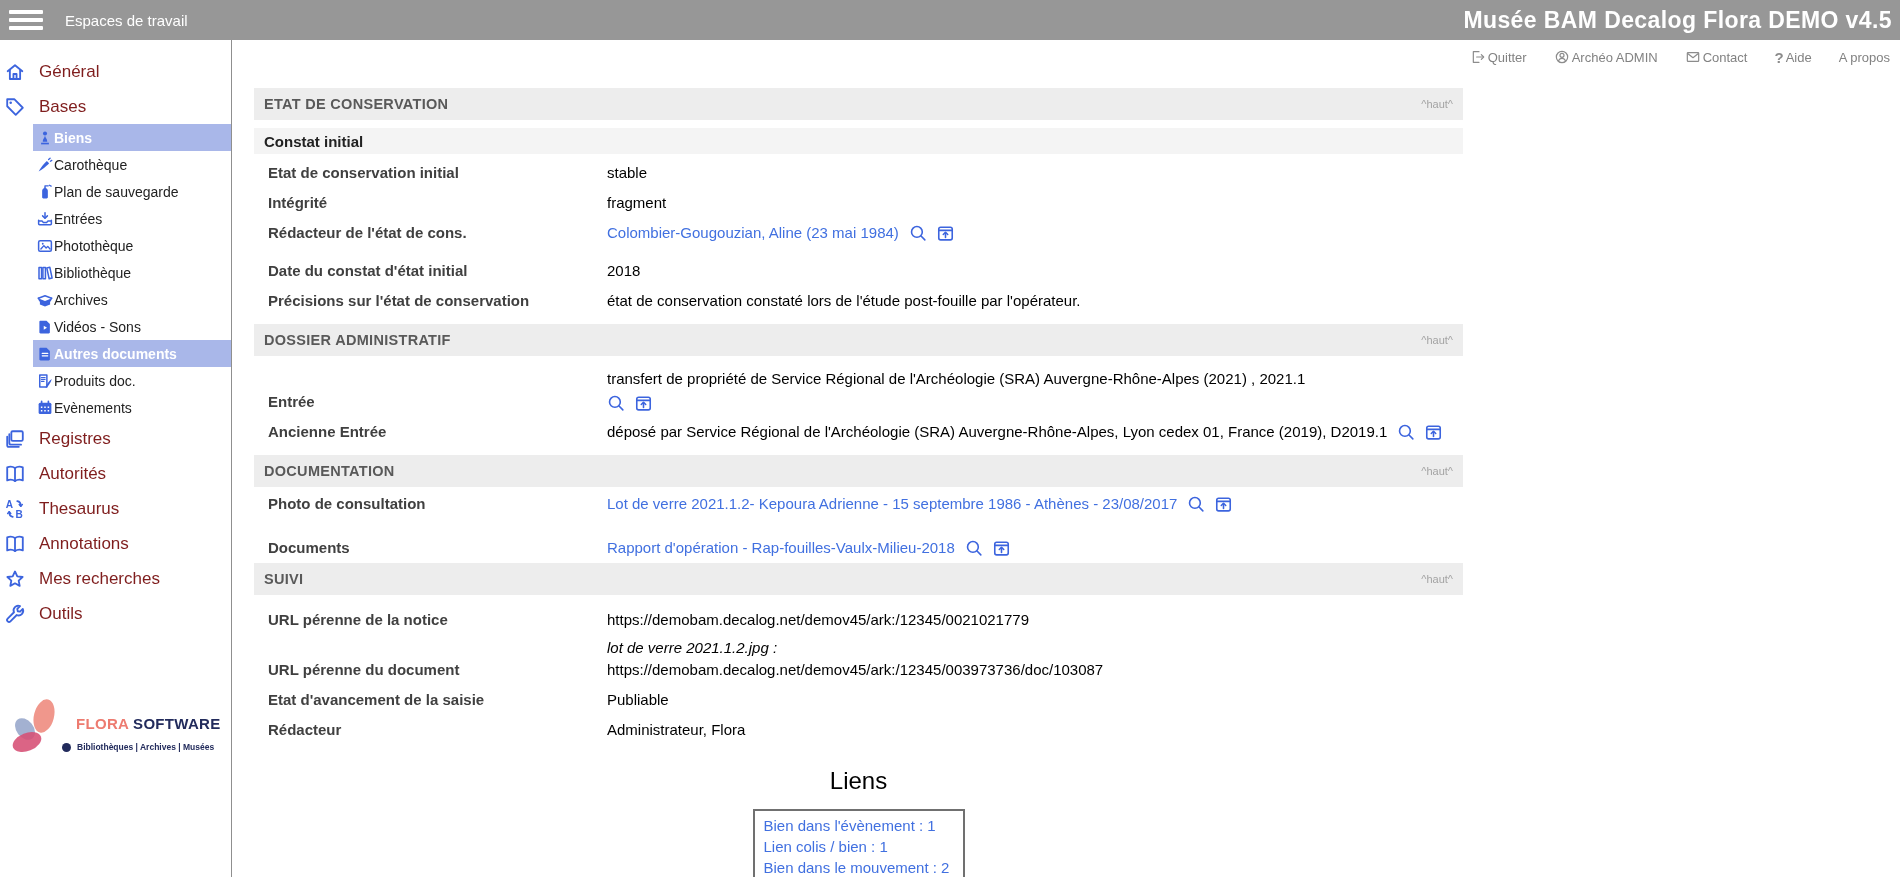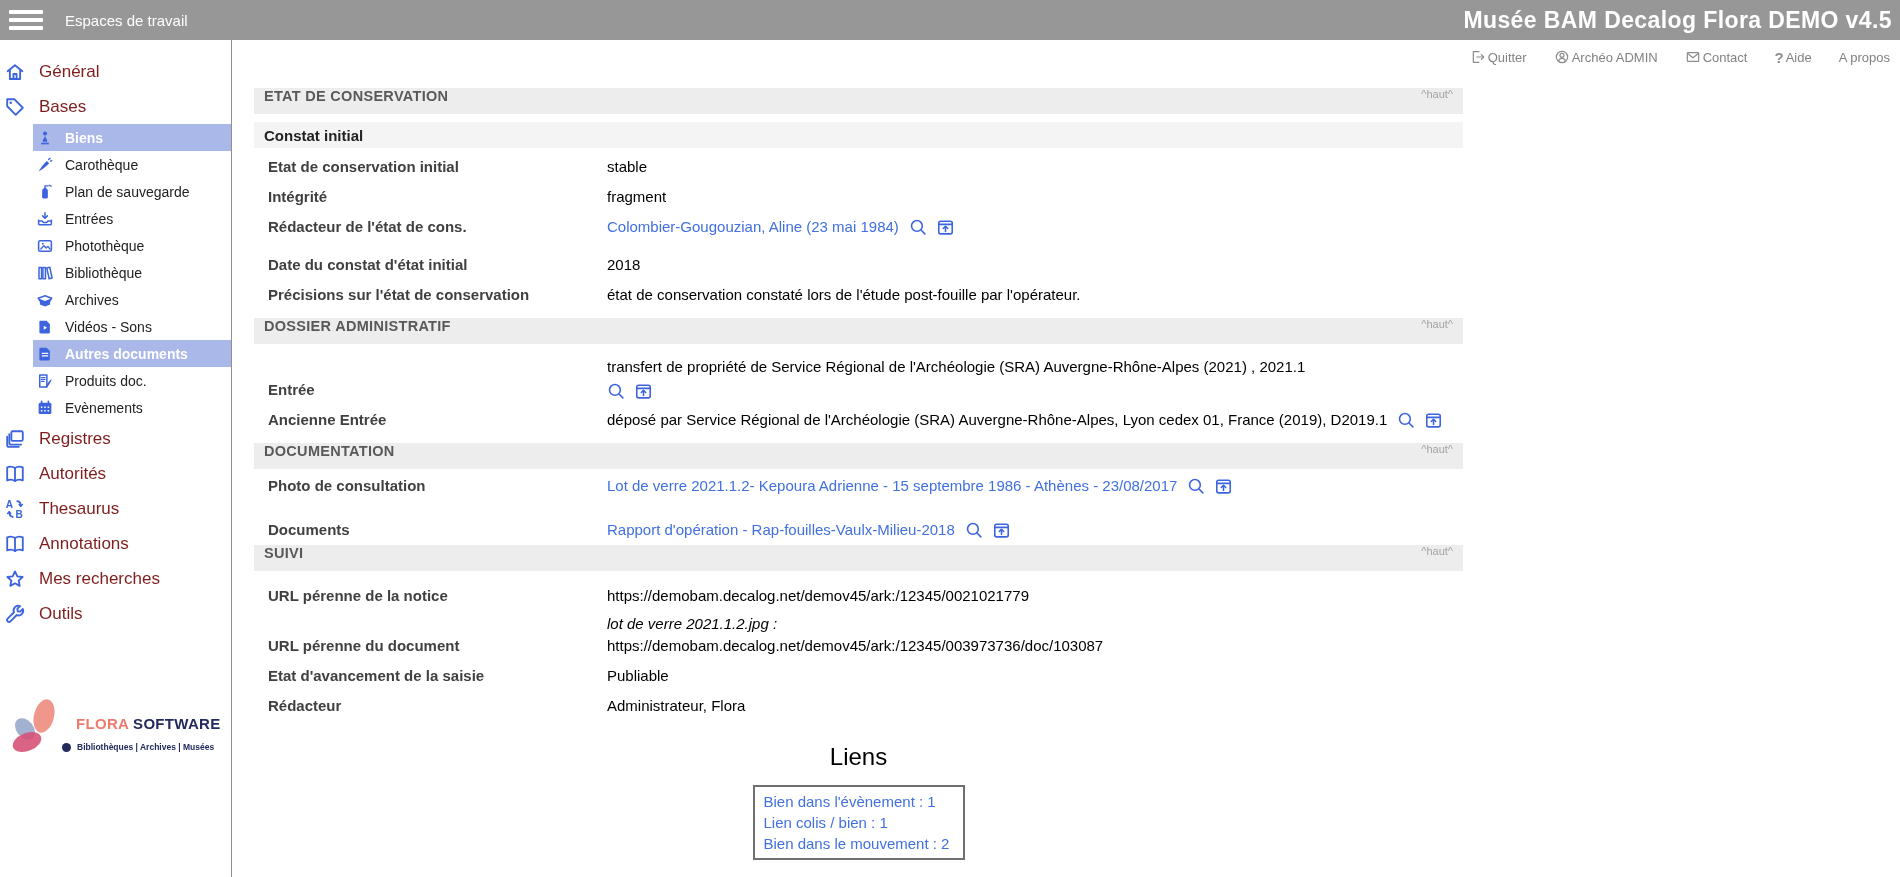--- a/index.html
+++ b/index.html
@@ -11,21 +11,21 @@
   .burger{width:34px;margin-left:9px;display:flex;flex-direction:column;gap:4px;cursor:pointer}
   .burger span{display:block;height:4px;background:#fff;border-radius:1px}
   .ws-label{margin-left:22px;font-size:15px}
   .app-title{margin-left:auto;margin-right:8px;font-size:23px;font-weight:bold;letter-spacing:.4px}
 
   
   .sidebar{position:absolute;left:0;top:40px;width:232px;bottom:0;border-right:1px solid #8f8f8f;padding-top:14px;background:#fff}
   .nav-item{display:flex;align-items:center;cursor:pointer}
   .nav-item.top{height:35px;padding-left:4px;gap:13px;font-size:17px;color:#7f1d1d}
   .nav-item.top .nicon svg{width:22px;height:22px}
-  .nav-item.sub{height:27px;margin-left:33px;padding-left:3px;gap:11px;font-size:14px;color:#222}
+  .nav-item.sub{height:27px;margin-left:33px;padding-left:3px;font-size:14px;color:#222}
   .nav-item.sub .nicon svg{width:18px;height:18px}
   .nav-item.sub.sel{background:#a9b7e9;color:#fff;font-weight:bold}
   .nicon{display:flex;align-items:center;flex:0 0 auto}
   .nicon svg{stroke:#3c64de;fill:none;stroke-width:2;stroke-linecap:round;stroke-linejoin:round}
 
   
   .logo{position:absolute;left:8px;top:656px;width:212px;display:flex;align-items:center}
   .flower svg{width:64px;height:70px}
   .logo-text{margin-left:4px}
   .brand{font-size:15px;font-weight:bold;letter-spacing:.3px;white-space:nowrap}
@@ -34,21 +34,21 @@
   .navy-dot{width:9px;height:9px;border-radius:50%;background:#222b5c;margin-right:6px;margin-left:-14px}
   .tagline{font-size:8.5px;font-weight:bold;color:#222b5c;white-space:nowrap}
 
   
   .main{position:absolute;left:233px;top:40px;right:0;bottom:0;overflow:hidden;background:#fff}
   .main-header{height:34px;display:flex;align-items:center;justify-content:flex-end;gap:27px;padding-right:10px;font-size:13px;color:#828282}
   .mh-item{display:flex;align-items:center;gap:2px;cursor:pointer;white-space:nowrap}
   .mh-item svg{width:16px;height:16px;stroke:#8c8c8c;fill:none;stroke-width:1.8;stroke-linecap:round;stroke-linejoin:round}
   .q-glyph{font-size:15px;color:#8c8c8c;font-weight:bold}
   .content{margin-left:21px;width:1209px;margin-top:14px}
-  .sec-bar{height:26px;background:#ededed;display:flex;align-items:flex-start;justify-content:space-between;padding:0 10px}
+  .sec-bar{height:26px;background:#ededed;display:flex;align-items:center;justify-content:space-between;padding:16px 10px}
   .sec-title{font-size:14.5px;font-weight:bold;color:#595959;letter-spacing:.3px}
   .top-link{font-size:11px;color:#a3a3a3;text-decoration:none;cursor:pointer}
   .sub-bar{height:26px;background:#f4f4f4;display:flex;align-items:center;padding:0 10px;margin-top:8px}
   .sub-title{font-size:15px;font-weight:bold;color:#222}
   .frow{display:flex;margin-top:6px;min-height:24px;align-items:flex-end}
   .flabel{width:353px;padding-left:14px;font-size:15px;font-weight:bold;color:#404040;line-height:22px;flex:0 0 auto}
   .fvalue{flex:1;font-size:15px;color:#000;line-height:22px}
   a.link{color:#4170e0;text-decoration:none;cursor:pointer}
   .vicons{display:inline-flex;gap:8px;margin-left:10px;vertical-align:-5px}
   .vicons svg,.icons-row svg{width:19px;height:19px;stroke:#3c64de;fill:none;stroke-width:2;stroke-linecap:round;stroke-linejoin:round}

